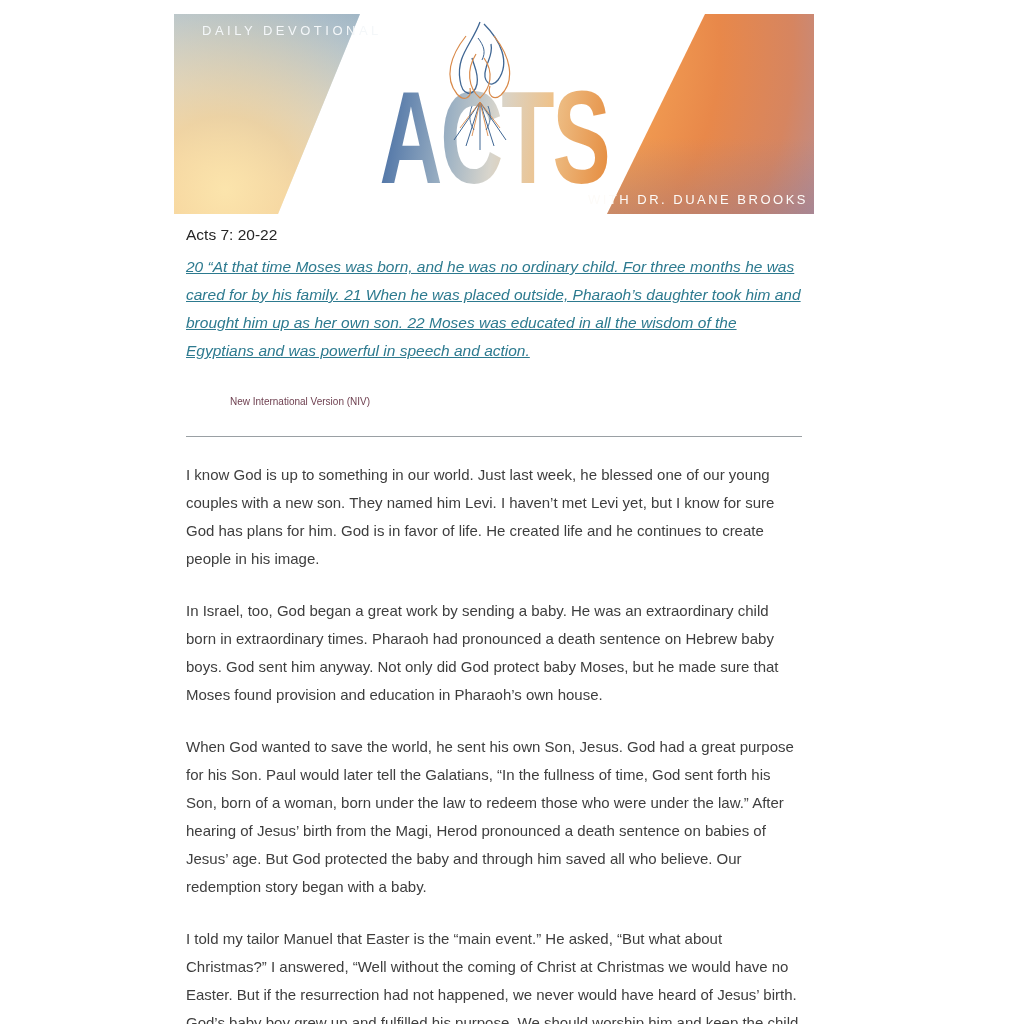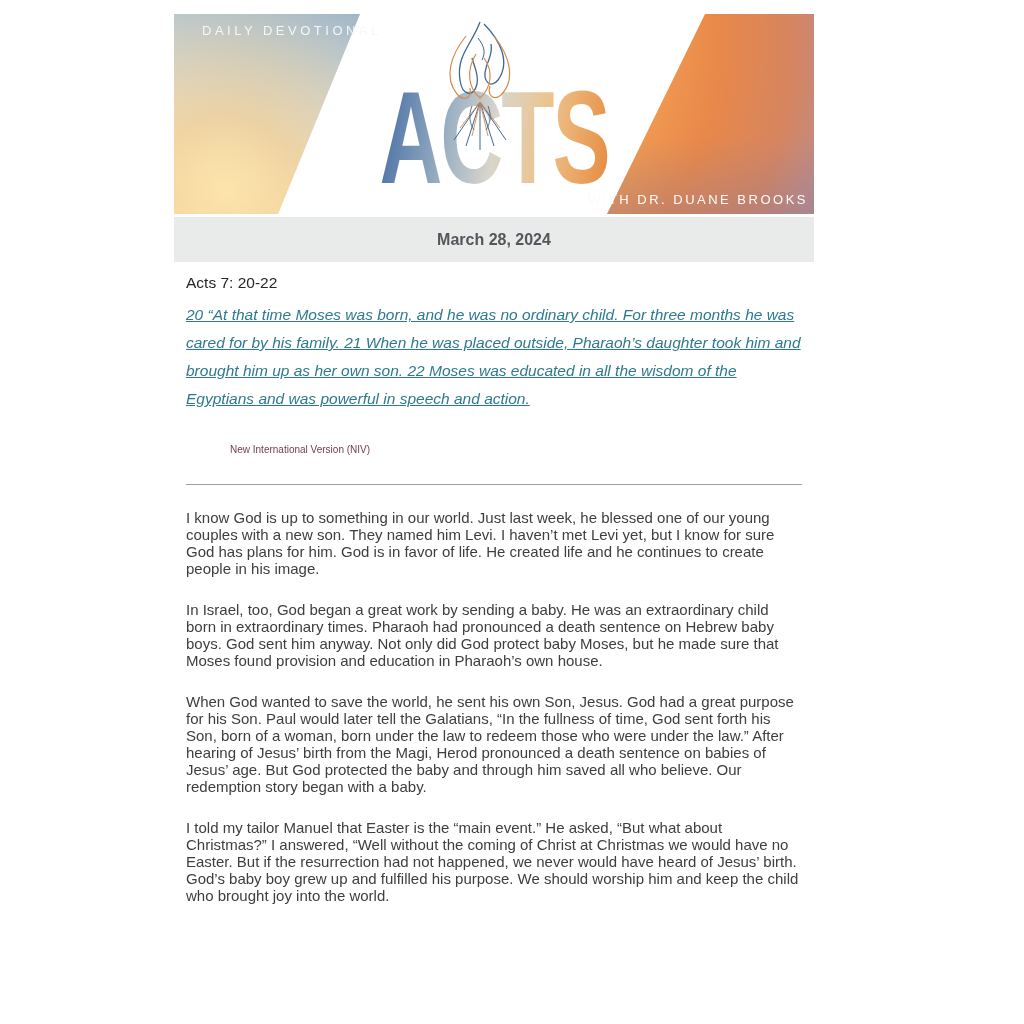--- a/index.html
+++ b/index.html
@@ -86,21 +86,21 @@
     display: inline-block;
     margin-top: 31px;
     font-size: 10px; color: #6e3f4f; text-decoration: none; padding-left: 44px;
   }
   .divider {
     border: none; border-top: 1px solid #9aa0a4;
     margin-top: 27px;
   }
   .body-paragraph {
     margin-top: 24px;
-    font-size: 15px; color: #3e3e3e; line-height: 17px;
+    font-size: 15px; color: #3e3e3e; line-height: 28px;
   }
 </style>
 </head>
 <body>
 
 <div class="page">
   <div class="column">
 
     <div class="banner">
       <div class="panel-left"></div>
@@ -120,21 +120,20 @@
         <path d="M64 20 C70 28, 72 34, 68 42" stroke="#3f6693" stroke-width="1" fill="none"></path>
         <path d="M66 84 L40 122 M66 84 L52 128 M66 84 L66 132 M66 84 L80 128 M66 84 L92 122" stroke="#3f6693" stroke-width="1" fill="none"></path>
         <path d="M66 84 L46 110 M66 84 L86 110 M66 84 L58 118 M66 84 L74 118" stroke="#d98a4a" stroke-width="0.9" fill="none"></path>
         <path d="M58 88 C54 98, 56 106, 60 112 M74 88 C78 98, 76 106, 72 112" stroke="#3f6693" stroke-width="0.9" fill="none"></path>
       </svg>
 
 
       <div class="byline">WITH DR. DUANE BROOKS</div>
     </div>
 
-    <div class="date-bar">March 28, 2024</div>
 
     <div class="content">
 
       <div class="scripture-ref">Acts 7: 20-22</div>
 
       <p class="scripture-text">20 “At that time Moses was born, and he was no ordinary child. For three months he was cared for by his family. 21 When he was placed outside, Pharaoh’s daughter took him and brought him up as her own son. 22 Moses was educated in all the wisdom of the Egyptians and was powerful in speech and action.</p>
 
       <a class="niv" href="#">New International Version (NIV)</a>
 
       <hr class="divider">

